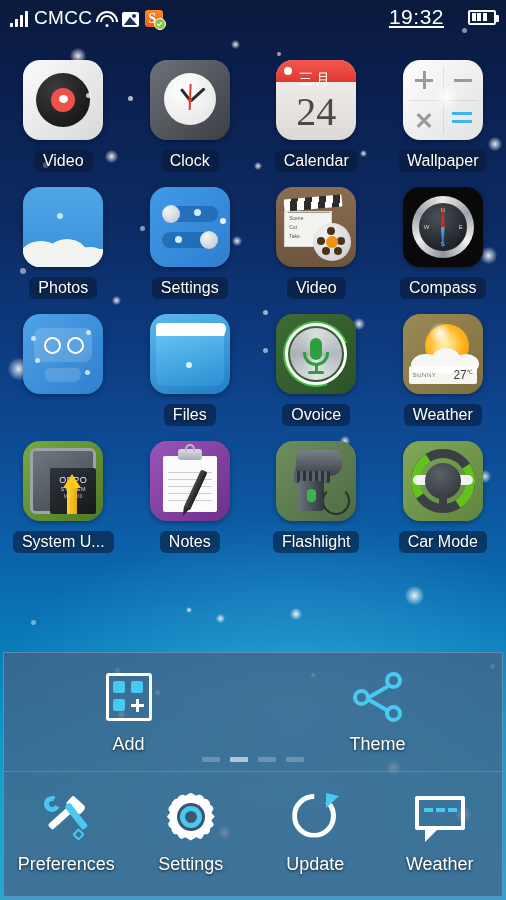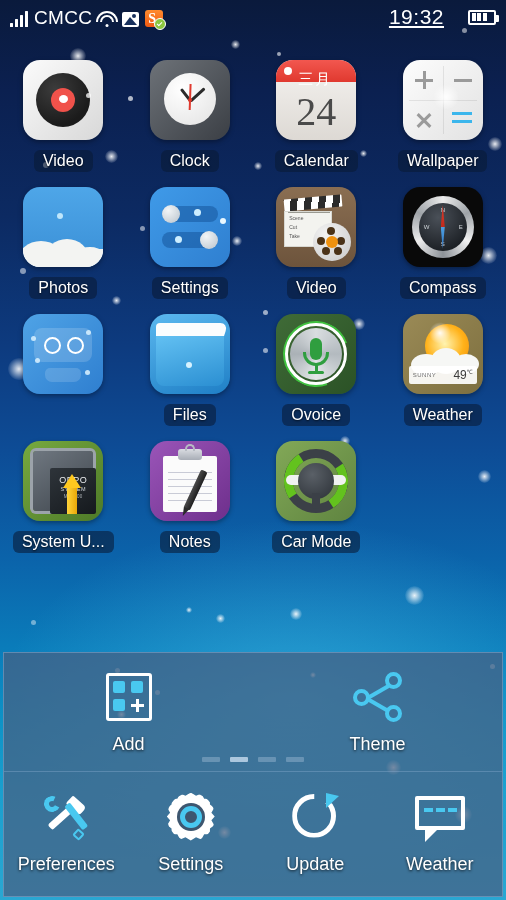--- a/index.html
+++ b/index.html
@@ -497,21 +497,21 @@
       </div>
       <div class="cell">
         <div class="icon ic-weather">
           <span class="sun"></span>
             <span class="flare"></span>
           <span class="cl cl1"></span>
             <span class="cl cl3"></span>
             <span class="cl cl2"></span>
           <span class="info">
             <span class="sunny">SUNNY</span>
-            <span class="temp"><span>49</span><sup>℃</sup></span>
+            <span class="temp"><span>27</span><sup>℃</sup></span>
           </span>
         </div>
         <div class="label">Weather</div>
       </div>
     </div>
 
     <div class="row">
       <div class="cell">
         <div class="icon ic-sys">
           <span class="chip">
@@ -531,20 +531,30 @@
             <i style="top:16px"></i>
               <i style="top:23px"></i>
               <i style="top:30px"></i>
               <i style="top:37px"></i>
               <i style="top:44px"></i>
           </span>
           <span class="clip"></span>
             <span class="pen"></span>
         </div>
         <div class="label">Notes</div>
+      </div>
+      <div class="cell">
+        <div class="icon ic-flash">
+          <span class="head"></span>
+            <span class="ring"></span>
+            <span class="strap"></span>
+            <span class="body"></span>
+            <span class="btn"></span>
+        </div>
+        <div class="label">Flashlight</div>
       </div>
       <div class="cell">
         <div class="icon ic-car">
           <span class="wheel"></span>
             <span class="grn"></span>
           <span class="sp spL"></span>
             <span class="sp spR"></span>
           <span class="hub"></span>
             <span class="stem"></span>
         </div>

